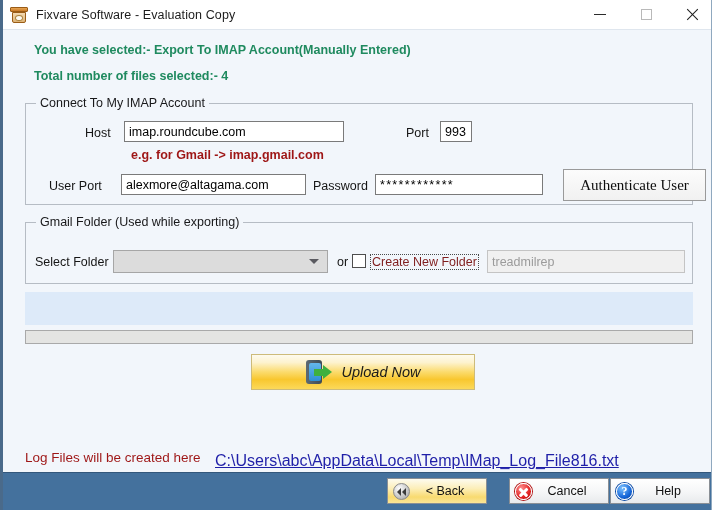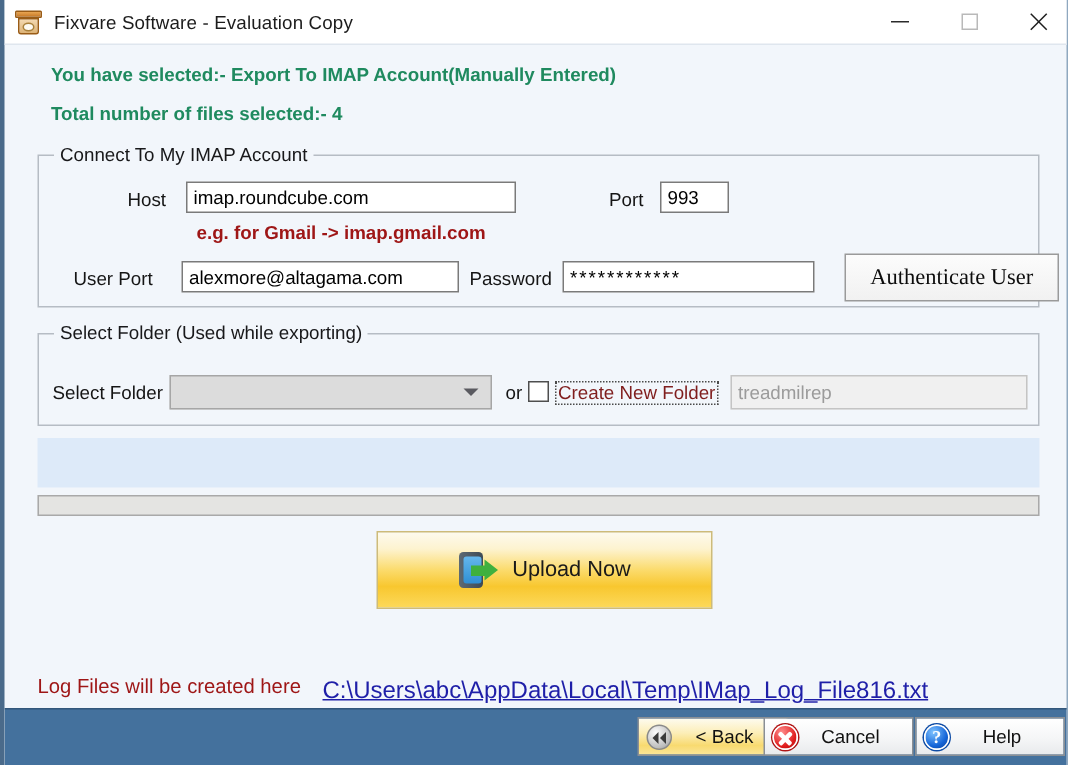--- a/index.html
+++ b/index.html
@@ -102,21 +102,21 @@
     outline: none;
   }
 
   #lbl-host { left: 82px; top: 126px; }
   #in-host  { left: 121px; top: 121px; width: 220px; height: 21px; }
   #hint-gmail {
     position: absolute; left: 128px; top: 148px;
     font-size: 12.5px; font-weight: bold; color: #9e1616; white-space: nowrap;
   }
   #lbl-port { left: 403px; top: 126px; }
-  #in-port  { left: 437px; top: 121px; width: 46px; height: 21px; }
+  #in-port  { left: 437px; top: 121px; width: 32px; height: 21px; }
 
   #lbl-user { left: 46px; top: 179px; }
   #in-user  { left: 118px; top: 174px; width: 185px; height: 21px; }
   #lbl-pass { left: 310px; top: 179px; }
   #in-pass  { left: 372px; top: 174px; width: 168px; height: 21px;
               letter-spacing: 1.3px; font-family: "Liberation Sans", sans-serif; }
 
   #btn-auth {
     position: absolute; left: 560px; top: 169px; width: 143px; height: 32px;
     background: linear-gradient(#fcfcfc, #f1f1f1);
@@ -159,25 +159,25 @@
     position: absolute; left: 22px; top: 292px; width: 668px; height: 33px;
     background: #ddeaf9;
   }
   #progress-bar {
     position: absolute; left: 22px; top: 330px; width: 668px; height: 14px;
     background: #e4e4e2; border: 1px solid #a9a9a9;
   }
 
   
   #btn-upload {
-    position: absolute; left: 248px; top: 354px; width: 224px; height: 52px;
+    position: absolute; left: 248px; top: 354px; width: 224px; height: 36px;
     border: 1px solid #cdbb7a;
     background: linear-gradient(to bottom,
       #fdfaee 0%, #fdf3cf 22%, #fbdb6c 50%, #f8c72f 72%, #fcd95a 100%);
-    display: flex; align-items: center; justify-content: center;
+    display: flex; align-items: center; justify-content: center; font-style: italic;
   }
   #upload-icon {
     position: relative; width: 26px; height: 24px; margin-right: 10px; flex: 0 0 auto;
   }
   .ui-box {
     position: absolute; left: 0; top: 0; width: 16px; height: 24px;
     background: linear-gradient(to right, #5d6a74, #3e4a54);
     border-radius: 3px;
   }
   .ui-inner {
@@ -220,21 +220,21 @@
     font-size: 10px; color: #3a5c80; opacity: 0.55; white-space: nowrap;
     overflow: hidden;
   }
   .navbtn {
     position: absolute; top: 478px; height: 26px;
     border: 1px solid #8a8f95;
     display: flex; align-items: center;
     font-size: 12.5px; color: #111;
   }
   #btn-back {
-    left: 422px; width: 100px;
+    left: 384px; width: 100px;
     background: linear-gradient(to bottom, #fdfbef 0%, #fceeb8 40%, #f8da70 75%, #fbe597 100%);
   }
   #btn-cancel {
     left: 506px; width: 100px;
     background: linear-gradient(to bottom, #ffffff 0%, #f5f6f7 55%, #e8eaec 100%);
   }
   #btn-help {
     left: 607px; width: 100px;
     background: linear-gradient(to bottom, #ffffff 0%, #f5f6f7 55%, #e8eaec 100%);
   }
@@ -325,21 +325,21 @@
 
   <div class="lbl" id="lbl-user">User Port</div>
   <input class="tf" id="in-user" type="text" value="alexmore@altagama.com" style="">
 
   <div class="lbl" id="lbl-pass">Password</div>
   <input class="tf" id="in-pass" type="text" value="************" style="">
 
   <div id="btn-auth">Authenticate User</div>
 
   <div class="groupbox" id="gb-folder">
-    <div class="group-title">Select Folder (Used while exporting)</div>
+    <div class="group-title">Gmail Folder (Used while exporting)</div>
   </div>
 
   <div class="lbl" id="lbl-selfolder">Select Folder</div>
   <div id="dd-folder">
     <span></span>
     <span id="dd-arrow"></span>
   </div>
 
   <div class="lbl" id="lbl-or">or</div>
   <div id="chk-newfolder"></div>

